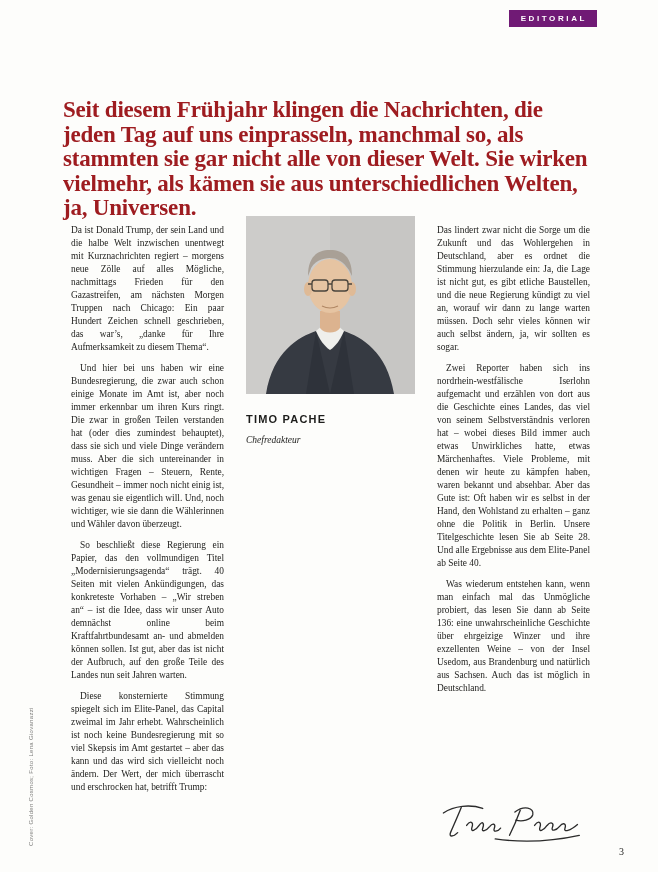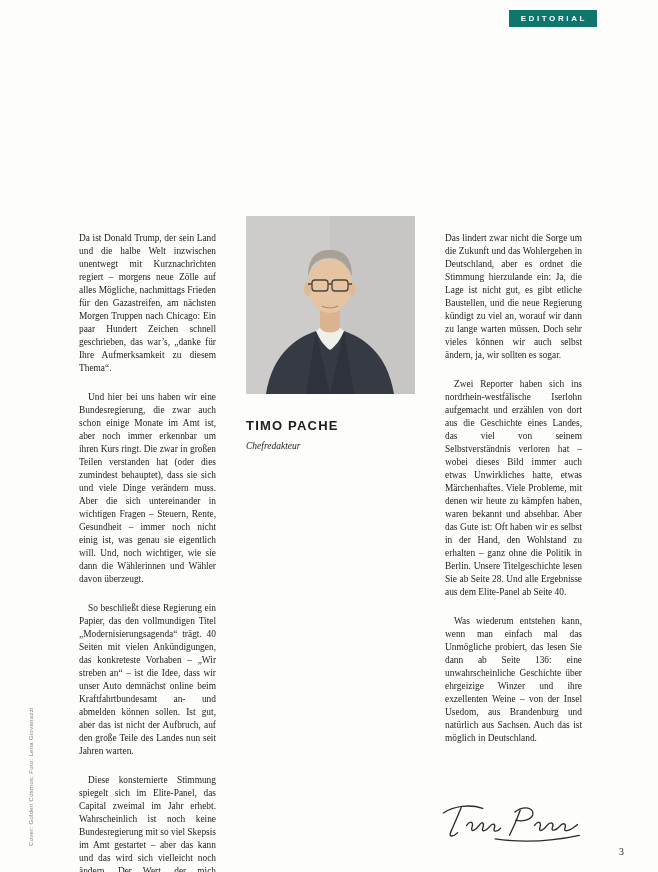--- a/index.html
+++ b/index.html
@@ -11,21 +11,21 @@
     position: relative;
     overflow: hidden;
   }
   .page {
     position: relative;
     width: 658px; height: 872px;
   }
   .badge {
     position: absolute;
     top: 10px; right: 61px;
-    background: #0f766e;
+    background: #701a75;
     color: #ffffff;
     font-family: "Liberation Sans", sans-serif;
     font-weight: bold;
     font-size: 8px;
     letter-spacing: 2.6px;
     padding: 5px 10px 4px 12px;
     line-height: 1;
   }
   .headline {
     position: absolute;
@@ -47,33 +47,33 @@
     gap: 14px;
   }
   .col {
     width: 169px;
     font-size: 9.4px;
     line-height: 13px;
     text-align: justify;
     hyphens: auto;
     -webkit-hyphens: auto;
   }
-  .col p { margin: 16px; }
+  .col p { margin: 8px; }
   .col p + p { text-indent: 9px; }
   .photo {
     width: 169px; height: 178px;
     background: #c7c6c4;
     overflow: hidden;
   }
   .photo svg { display: block; }
   .caption-name {
-    margin-top: 25px;
+    margin-top: 19px;
     font-family: "Liberation Sans", sans-serif;
     font-weight: bold;
-    font-size: 13px;
+    font-size: 11px;
     letter-spacing: 1.2px;
     color: #1d1d1b;
   }
   .caption-role {
     margin-top: 8px;
     font-style: italic;
     font-size: 9.5px;
     color: #1d1d1b;
   }
   .signature {
@@ -100,20 +100,21 @@
     color: #1d1d1b;
   }
 </style>
 </head>
 <body>
 
 <div class="page">
 
   <div class="badge">EDITORIAL</div>
 
+  <h1 class="headline">Seit diesem Frühjahr klingen die Nachrichten, die jeden Tag auf uns einprasseln, manchmal so, als stammten sie gar nicht alle von dieser Welt. Sie wirken vielmehr, als kämen sie aus unterschiedlichen Welten, ja, Universen.</h1>
 
   <div class="columns">
 
     <div class="col">
       <p>Da ist Donald Trump, der sein Land und die halbe Welt inzwischen unentwegt mit Kurznachrichten regiert – morgens neue Zölle auf alles Mögliche, nachmittags Frieden für den Gazastreifen, am nächsten Morgen Truppen nach Chicago: Ein paar Hundert Zeichen schnell geschrieben, das war’s, „danke für Ihre Aufmerksamkeit zu diesem Thema“.</p>
       <p>Und hier bei uns haben wir eine Bundesregierung, die zwar auch schon einige Monate im Amt ist, aber noch immer erkennbar um ihren Kurs ringt. Die zwar in großen Teilen verstanden hat (oder dies zumindest behauptet), dass sie sich und viele Dinge verändern muss. Aber die sich untereinander in wichtigen Fragen – Steuern, Rente, Gesundheit – immer noch nicht einig ist, was genau sie eigentlich will. Und, noch wichtiger, wie sie dann die Wählerinnen und Wähler davon überzeugt.</p>
       <p>So beschließt diese Regierung ein Papier, das den vollmundigen Titel „Modernisierungsagenda“ trägt. 40 Seiten mit vielen Ankündigungen, das konkreteste Vorhaben – „Wir streben an“ – ist die Idee, dass wir unser Auto demnächst online beim Kraftfahrtbundesamt an- und abmelden können sollen. Ist gut, aber das ist nicht der Aufbruch, auf den große Teile des Landes nun seit Jahren warten.</p>
       <p>Diese konsternierte Stimmung spiegelt sich im Elite-Panel, das Capital zweimal im Jahr erhebt. Wahrscheinlich ist noch keine Bundesregierung mit so viel Skepsis im Amt gestartet – aber das kann und das wird sich vielleicht noch ändern. Der Wert, der mich überrascht und erschrocken hat, betrifft Trump:</p>
     </div>
 

